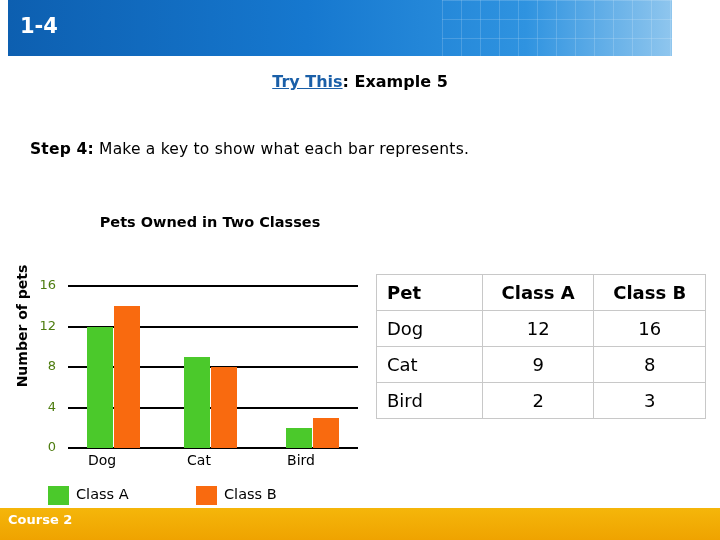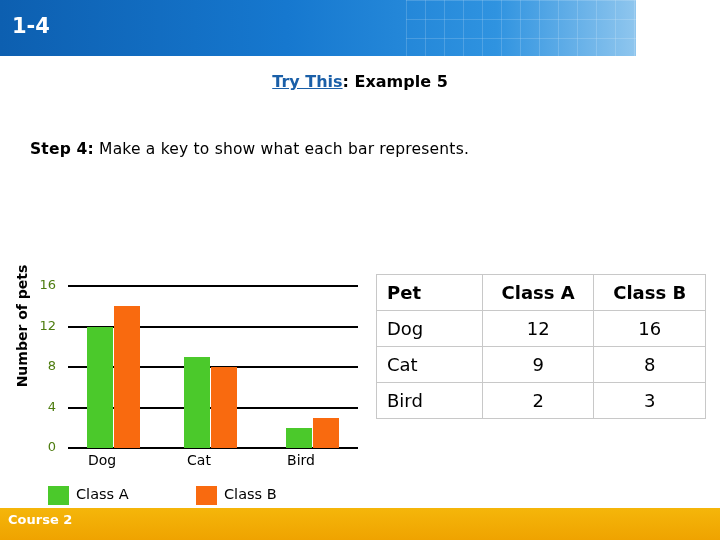--- a/index.html
+++ b/index.html
@@ -11,25 +11,26 @@
     height: 540px;
     background: #ffffff;
     font-family: "DejaVu Sans", "Liberation Sans", sans-serif;
     overflow: hidden;
     position: relative;
   }
 
   
   .header {
     position: absolute;
-    left: 0; top: 0;
+    left: 8px; top: 0;
     width: 636px;
     height: 56px;
     background: linear-gradient(to right, #0d5fb0 0%, #1678cf 45%, #2f93e0 78%, #8fc6ee 100%);
     overflow: hidden;
+    padding-left: 28px;
   }
   .header-grid {
     position: absolute;
     right: 0; top: 0;
     width: 230px;
     height: 56px;
     opacity: 0.55;
     background-image:
       linear-gradient(to right, rgba(255,255,255,.30) 1px, transparent 1px),
       linear-gradient(to bottom, rgba(255,255,255,.30) 1px, transparent 1px);
@@ -225,20 +226,21 @@
 
 <div class="subtitle">
   <span class="try-this">Try This</span><span>: Example 5</span>
 </div>
 
 <div class="step-line">
   <b>Step 4:</b><span> Make a key to show what each bar represents.</span>
 </div>
 
 <div class="chart-wrap">
+  <div class="chart-title">Pets Owned in Two Classes</div>
   <div class="y-axis-label">Number of pets</div>
   <div class="plot" id="plot-area">
       <div class="gridline" style="top: 181px;"></div>
       <div class="ytick-wrap" style="position: absolute; left: -46px; top: 173px; width: 34px; text-align: right;">0</div>
       <div class="gridline" style="top: 140.556px;"></div>
       <div class="ytick-wrap" style="position: absolute; left: -46px; top: 132.556px; width: 34px; text-align: right;">4</div>
       <div class="gridline" style="top: 100.111px;"></div>
       <div class="ytick-wrap" style="position: absolute; left: -46px; top: 92.1111px; width: 34px; text-align: right;">8</div>
       <div class="gridline" style="top: 59.6667px;"></div>
       <div class="ytick-wrap" style="position: absolute; left: -46px; top: 51.6667px; width: 34px; text-align: right;">12</div>

